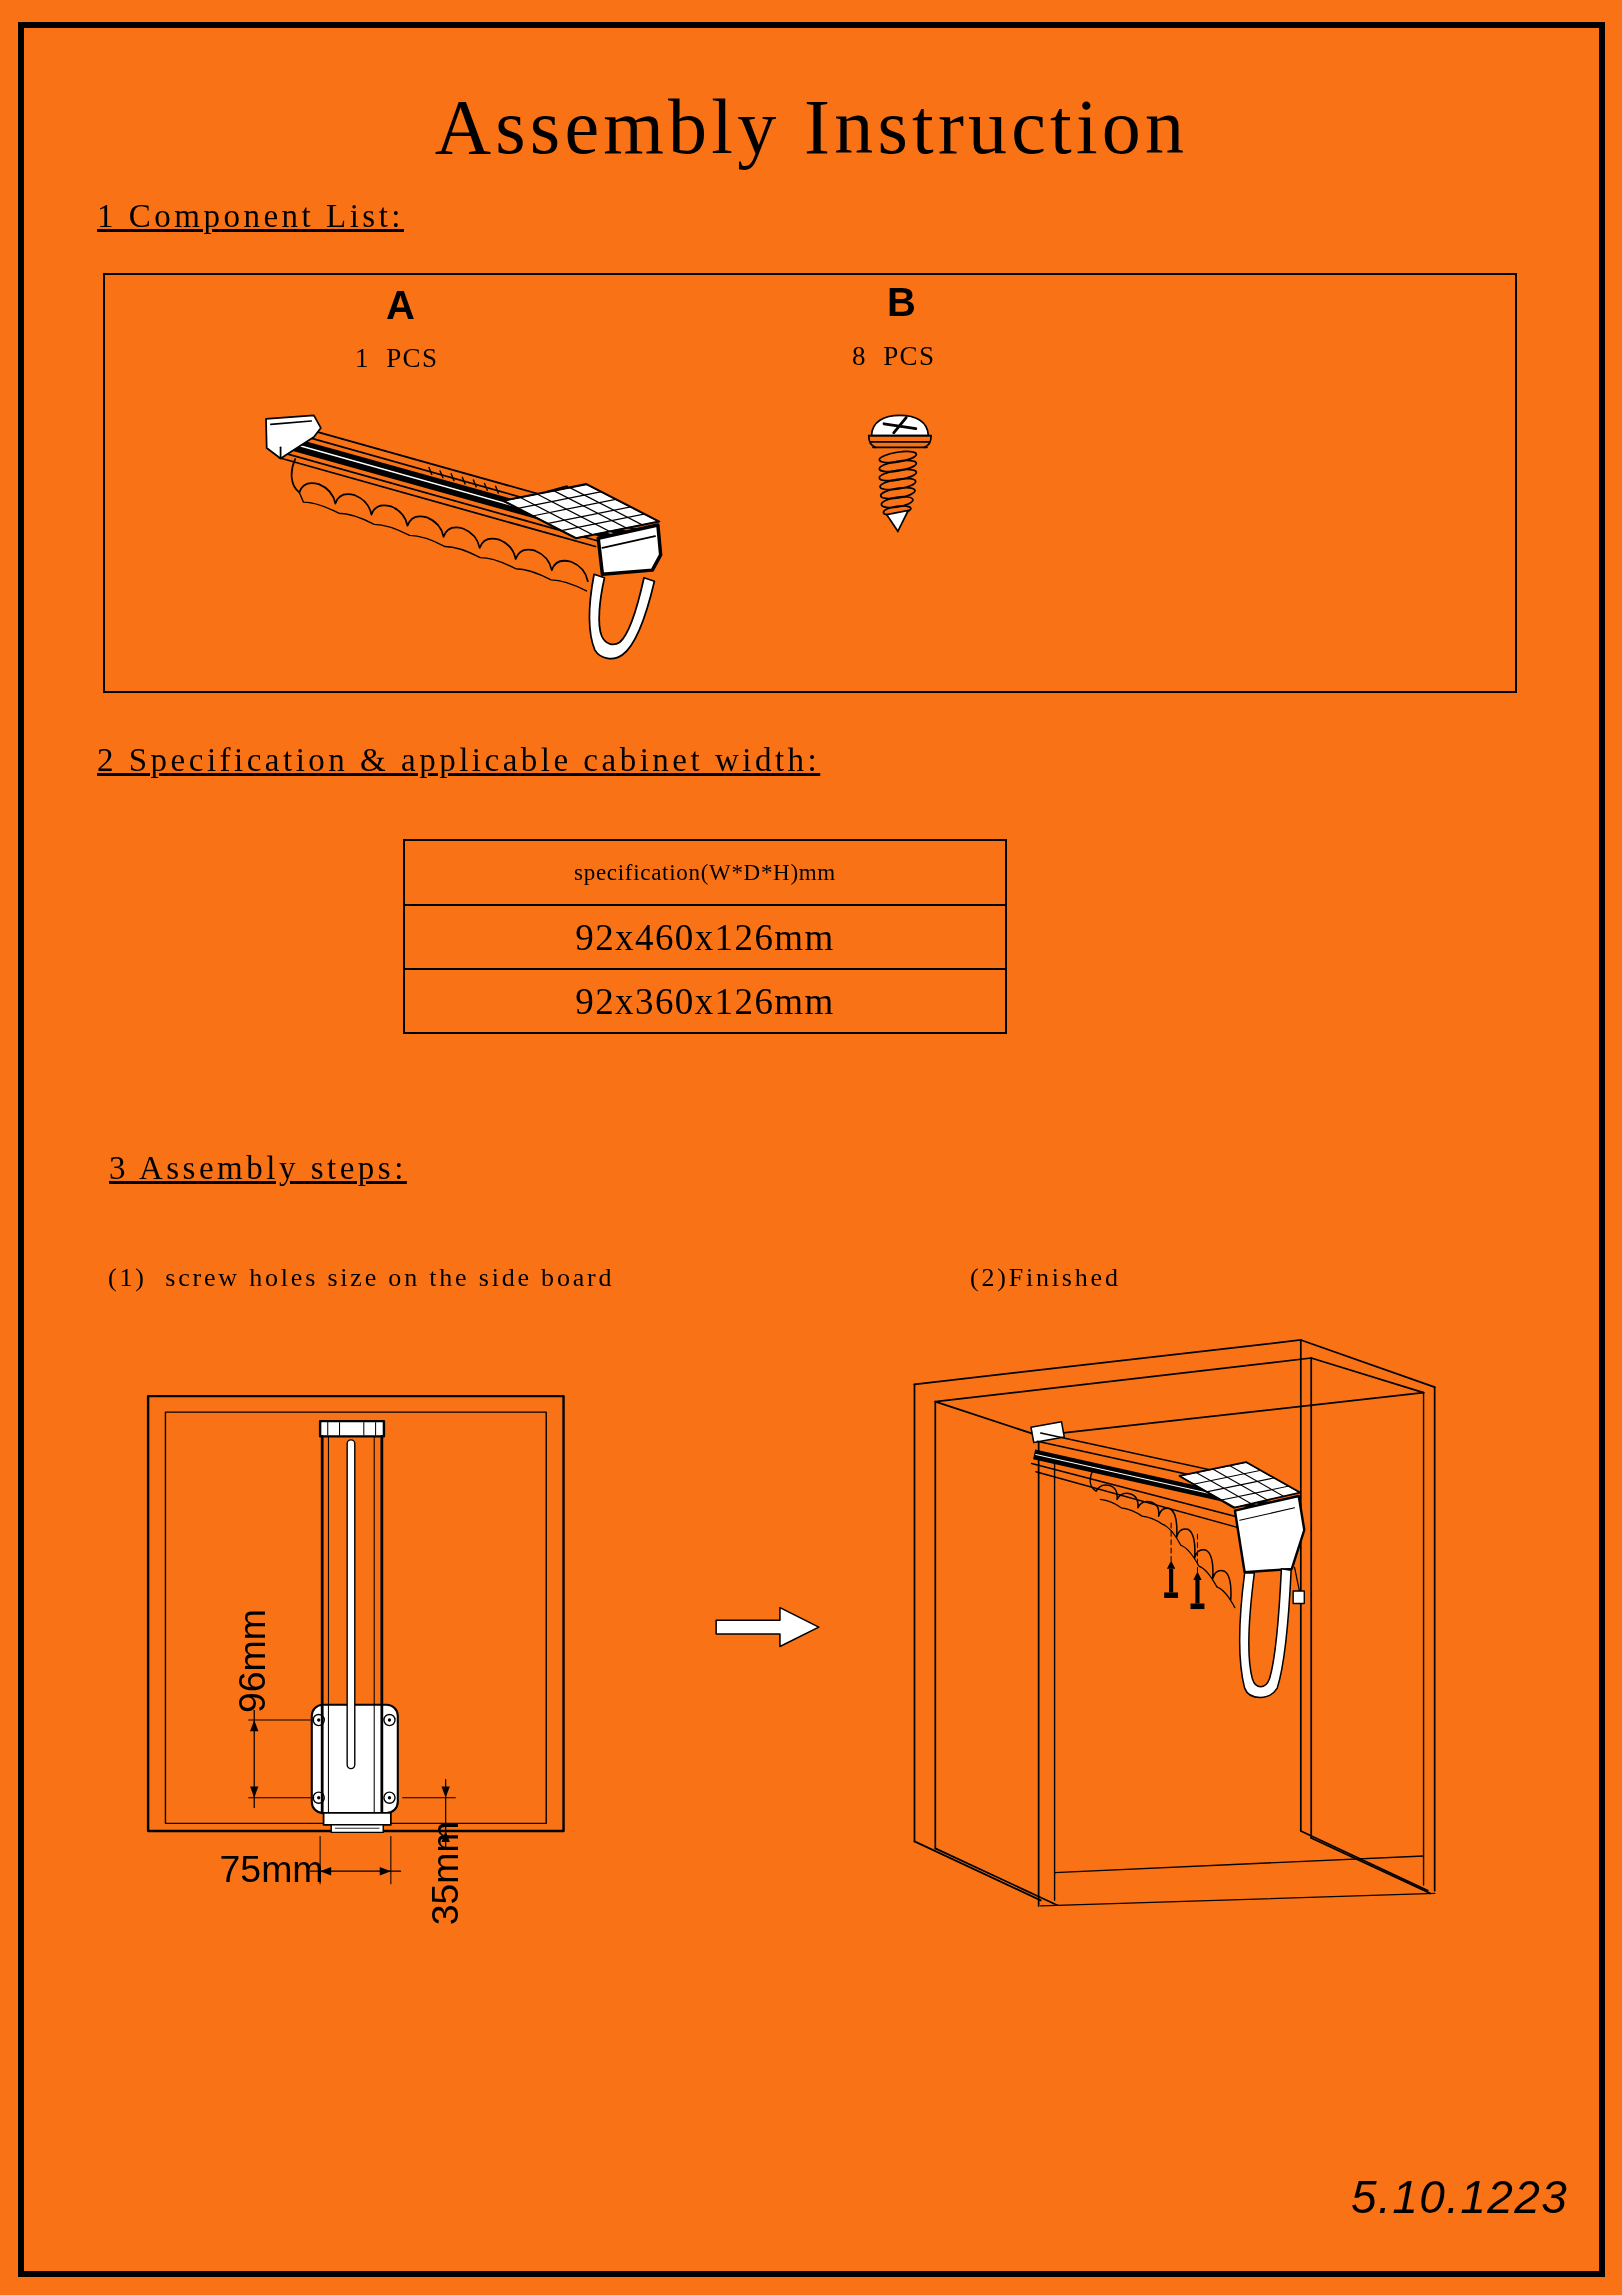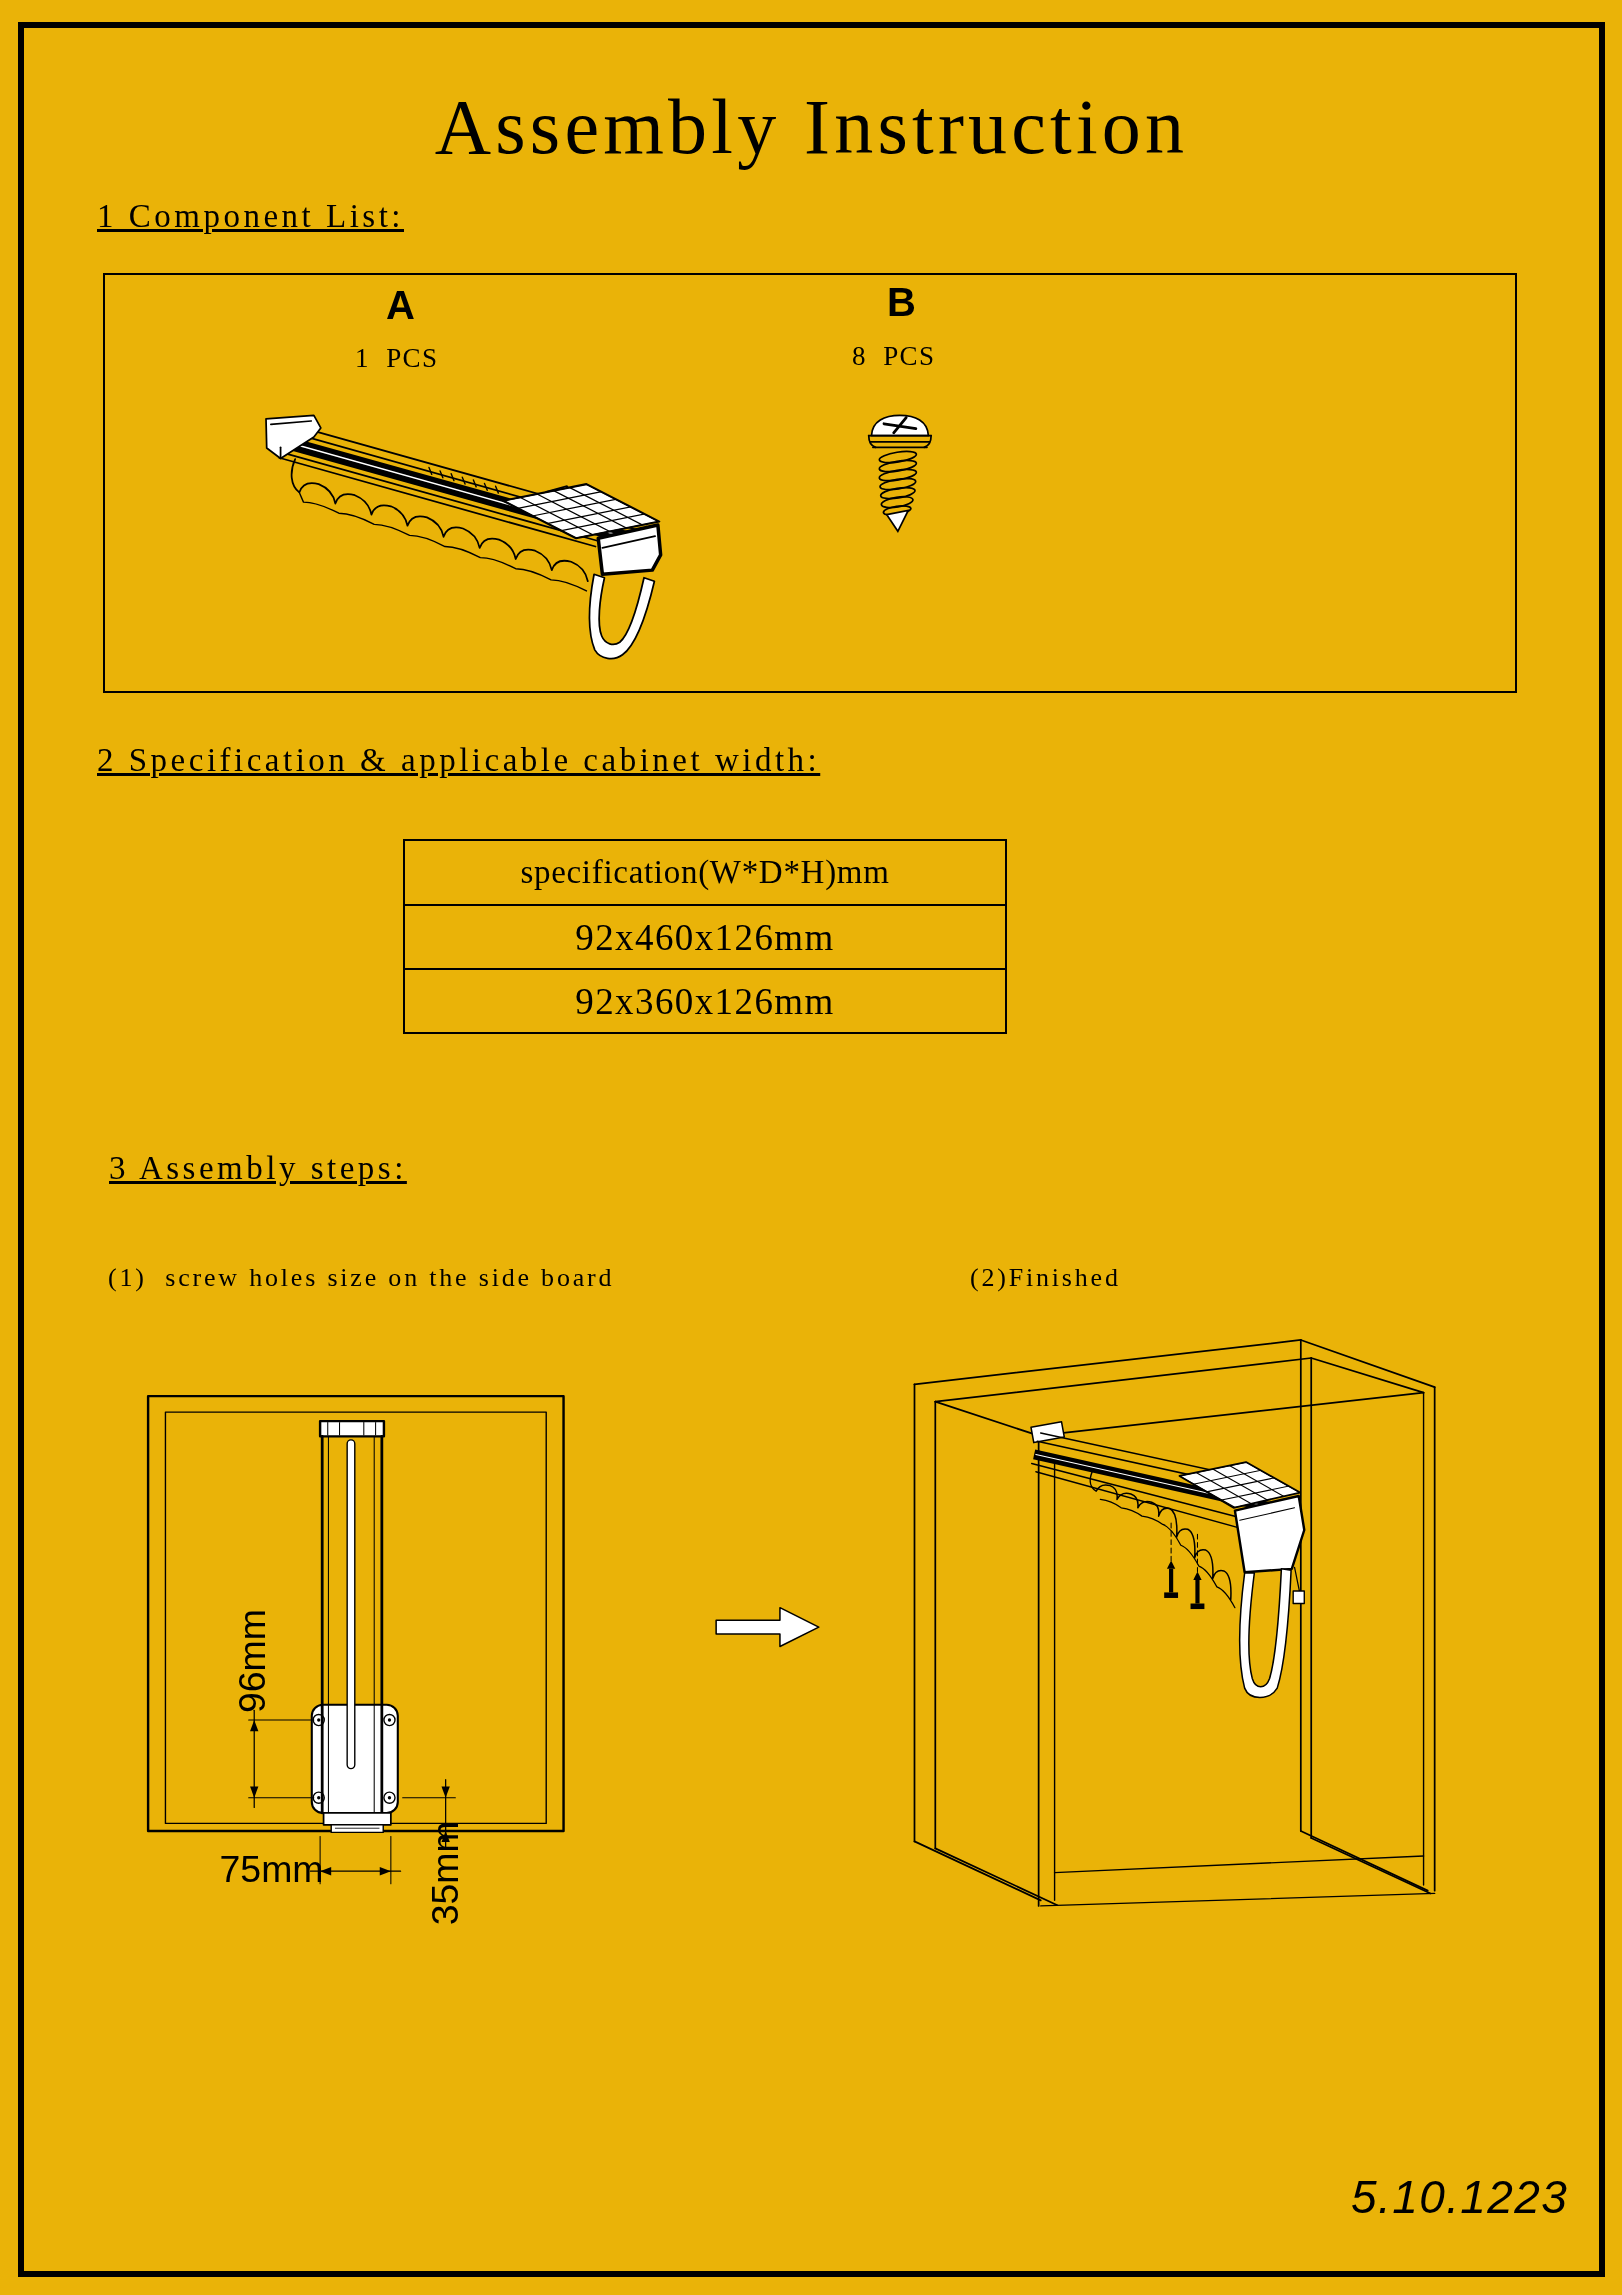--- a/index.html
+++ b/index.html
@@ -1,17 +1,17 @@
 <!DOCTYPE html>
 <html style="font-size:11px"><head>
 <meta charset="utf-8">
 <style>
   html,body{margin:0;padding:0;background:#888;}
   .canvas{
-    position:relative;width:1623px;height:2295px;background:#eab308;
+    position:relative;width:1623px;height:2295px;background:#f97316;
     font-family:"Liberation Serif","DejaVu Serif",serif;color:#000;
     overflow:hidden;
   }
   .abs{position:absolute;}
   .page-border{
     left:18px;top:22px;width:1587px;height:2255px;
     border:6.2px solid #000;box-sizing:border-box;
   }
   .doc-title{
     left:0;right:0;top:82px;text-align:center;
@@ -30,21 +30,21 @@
   }
   .part-qty{font-size:27px;letter-spacing:1.4px;white-space:pre;}
   .spec-table{
     left:403px;top:839px;width:604px;
     border-collapse:collapse;table-layout:fixed;
   }
   .spec-table td{
     border:2.8px solid #000;text-align:center;vertical-align:middle;
     font-family:"Liberation Serif","DejaVu Serif",serif;
   }
-  .spec-table td.hdr{height:61px;font-size:33px;letter-spacing:0.7px;}
+  .spec-table td.hdr{height:61px;font-size:23px;letter-spacing:0.7px;}
   .spec-table td.val{height:60px;font-size:37px;letter-spacing:1.4px;}
   .step-label{font-size:26px;letter-spacing:2.8px;white-space:pre;}
   .footer-code{
     font-family:"Liberation Sans","DejaVu Sans",sans-serif;
     font-size:46px;letter-spacing:1.4px;font-style:italic;
   }
   svg text.dim{
     font-family:"Liberation Sans","DejaVu Sans",sans-serif;
     font-size:54px;fill:#000;stroke:none;
   }

